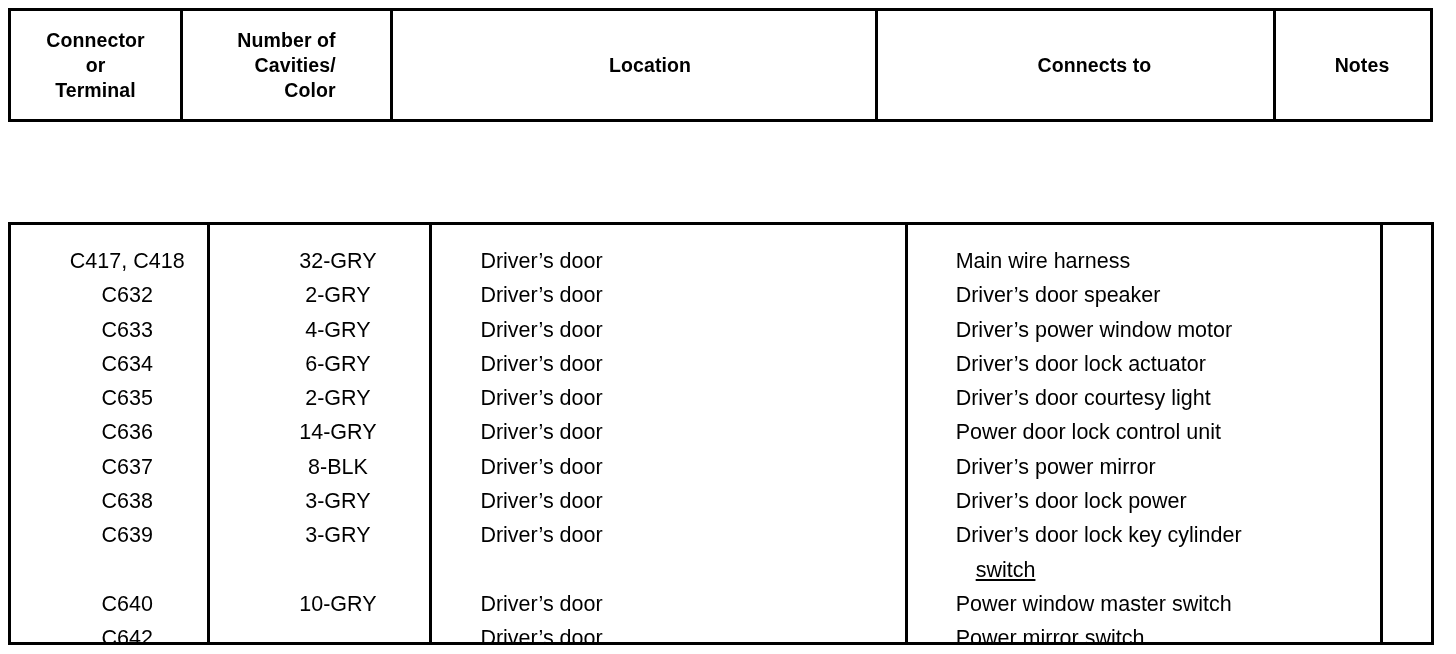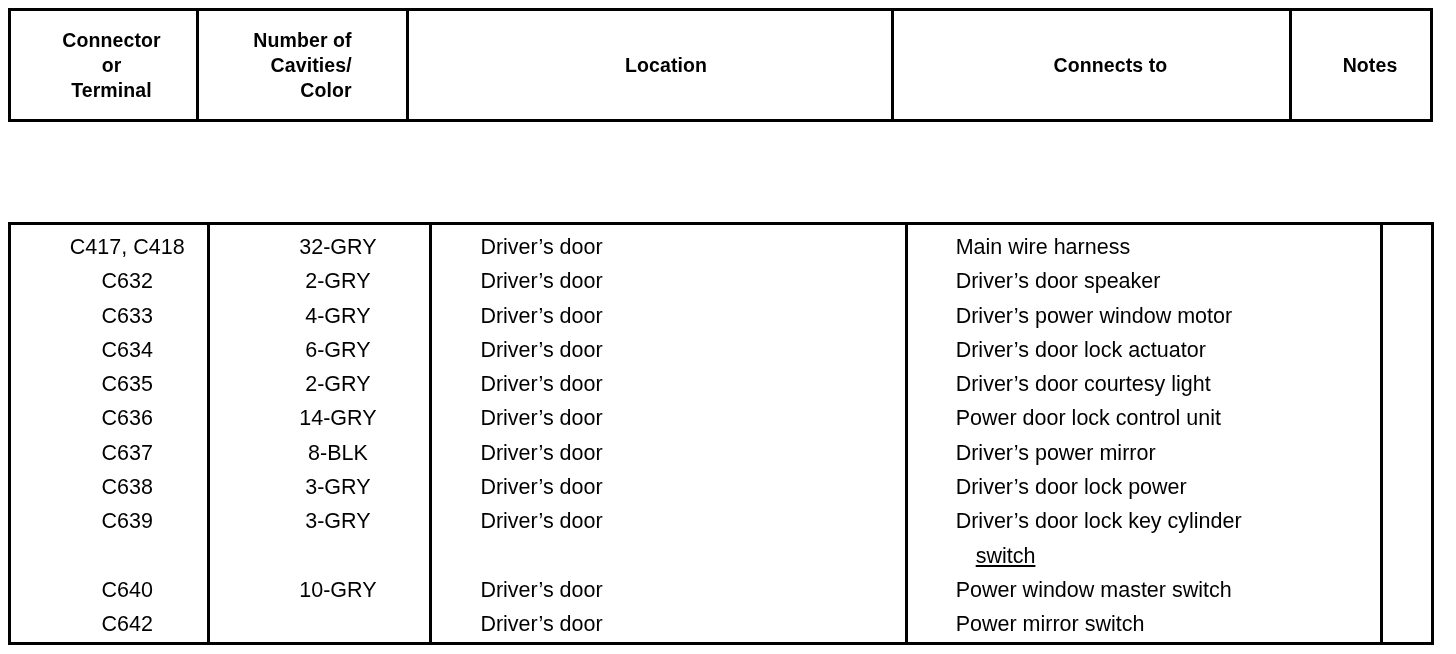--- a/index.html
+++ b/index.html
@@ -37,21 +37,21 @@
     text-align: center;
     font-weight: bold;
     font-size: 19.5px;
     line-height: 25px;
     letter-spacing: 0.1px;
     border-right: 3px solid #000;
     padding: 0 2px;
   }
   .header-cell:last-child { border-right: none; }
 
-  .hc-connector { width: 172px; margin-left: 16px; }
+  .hc-connector { width: 172px; }
   .hc-cavities  { width: 210px; text-align: right; }
   .hc-location  { width: 453px; margin-left: 32px; }
   .hc-connects  { width: 360px; margin-left: 38px; }
   .hc-notes     { flex: 1; padding-left: 20px; }
 
   .header-cell span { display: block; }
 
   
   .data-table {
     position: absolute;
@@ -62,21 +62,21 @@
     box-sizing: border-box;
     border: 3px solid #000;
     background: #fff;
     display: flex;
   }
   .col {
     box-sizing: border-box;
     border-right: 3px solid #000;
     position: relative;
     height: 100%;
-    padding-top: 5px;
+    padding-top: 19px;
     margin-left: 36px;
   }
   .col:last-child { border-right: none; }
 
   .col-connector { width: 167px; }
   .col-cavities  { width: 190px; }
   .col-location  { width: 449px; }
   .col-connects  { width: 449px; }
   .col-notes     { flex: 1; }
 

